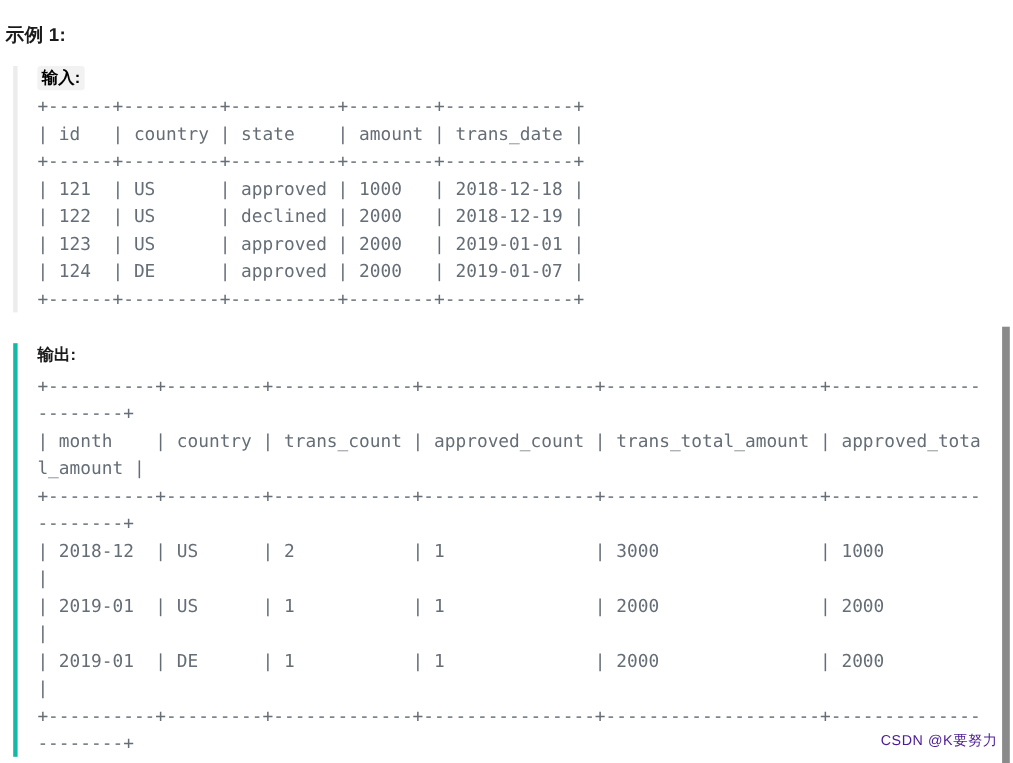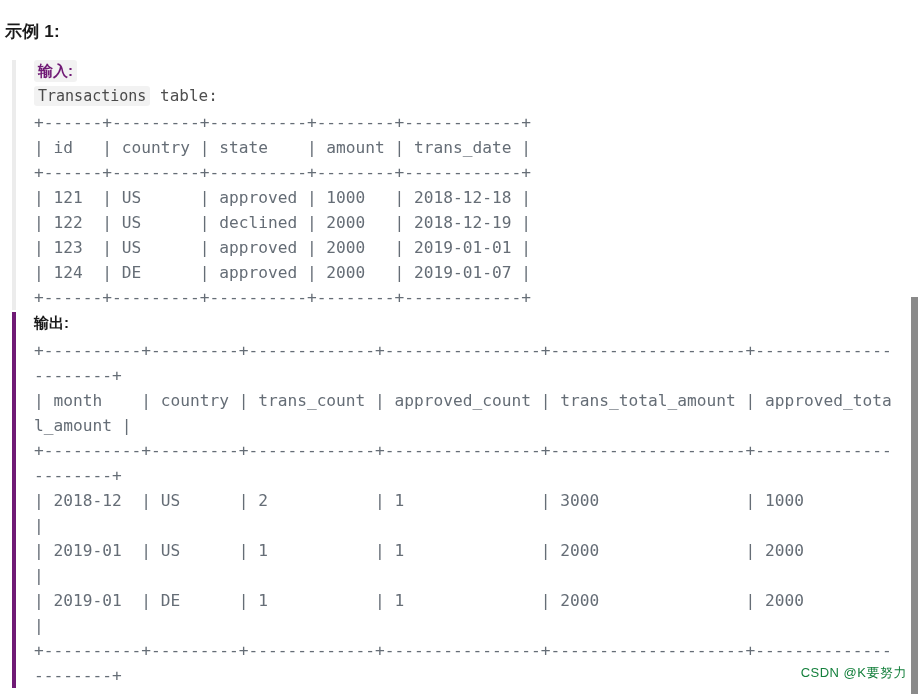--- a/index.html
+++ b/index.html
@@ -55,21 +55,21 @@
     border-radius: 3px;
     padding: 1px 4px;
     color: #4a4a4a;
     font-size: 15px;
   }
 
   .label-cn {
     font-family: "Liberation Sans", sans-serif;
     font-weight: bold;
     font-size: 15px;
-    color: #701a75;
+    color: #000000;
     background: #f2f2f2;
     border-radius: 3px;
     padding: 1px 4px;
     display: inline-block;
   }
 
   .line-input-label {
     margin: 0 0 4px 0;
     line-height: 20px;
     height: 20px;
@@ -99,21 +99,21 @@
     word-break: break-all;
     letter-spacing: 0px;
   }
 
   
   .output-block {
     position: absolute;
     left: 12px;
     top: 312px;
     width: 882px;
-    border-left: 4px solid #701a75;
+    border-left: 4px solid #14b8a6;
     padding-left: 18px;
     box-sizing: border-box;
   }
   .output-label {
     font-family: "Liberation Sans", sans-serif;
     font-weight: bold;
     font-size: 15px;
     color: #1a1a1a;
     margin: 0 0 4px 0;
     line-height: 22px;
@@ -123,21 +123,21 @@
     line-height: 25px;
   }
 
   
   .watermark {
     position: absolute;
     right: 30px;
     bottom: 12px;
     font-family: "Liberation Sans", sans-serif;
     font-size: 13px;
-    color: #15803d;
+    color: #4c1d95;
     letter-spacing: 0.5px;
     user-select: none;
   }
 
   
   .scrollbar-track {
     position: absolute;
     right: 0;
     top: 0;
     width: 14px;
@@ -165,23 +165,20 @@
 </head>
 <body>
 
 <div id="page">
 
   <h3 class="example-heading">示例 1:</h3>
 
   <div class="blockquote">
     <div class="line-input-label">
       <span class="label-cn">输入:</span>
-    </div>
-    <div class="line-table-title">
-      <span class="inline-code">Transactions</span><span class="plain"> table:</span>
     </div>
     <pre class="ascii-table">+------+---------+----------+--------+------------+
 | id   | country | state    | amount | trans_date |
 +------+---------+----------+--------+------------+
 | 121  | US      | approved | 1000   | 2018-12-18 |
 | 122  | US      | declined | 2000   | 2018-12-19 |
 | 123  | US      | approved | 2000   | 2019-01-01 |
 | 124  | DE      | approved | 2000   | 2019-01-07 |
 +------+---------+----------+--------+------------+</pre>
   </div>

